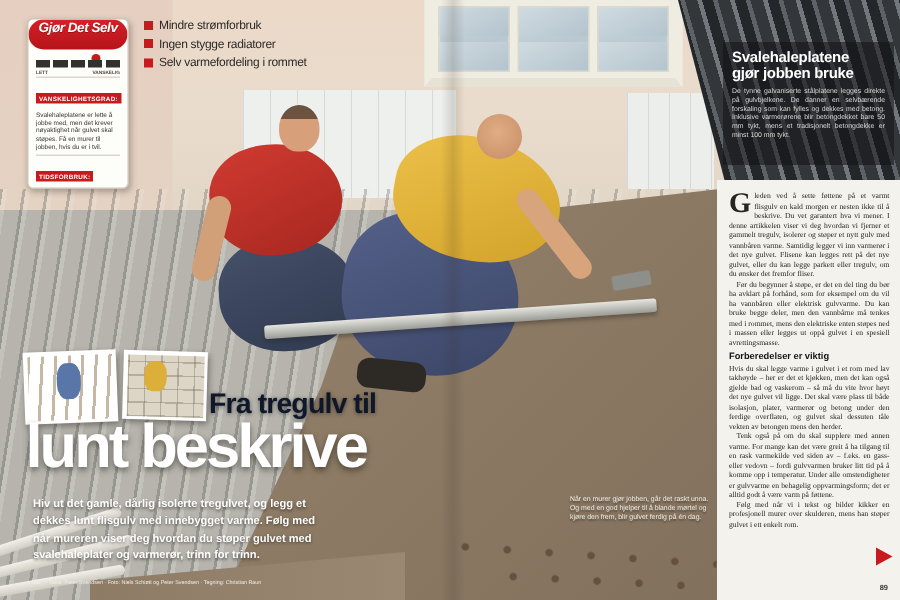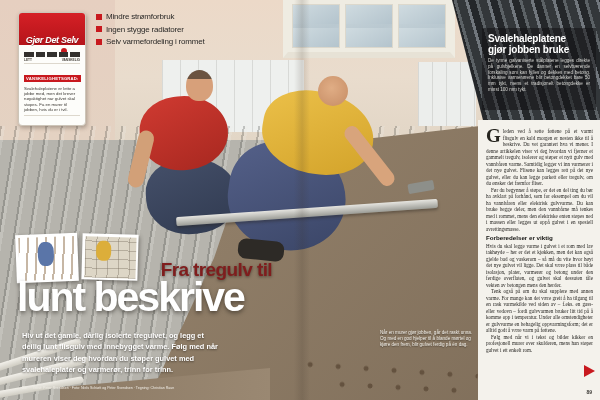--- a/index.html
+++ b/index.html
@@ -58,21 +58,21 @@
   .plates{left:438px;top:0;width:162px;height:124px;
           clip-path:polygon(14px 0,162px 0,162px 124px,46px 124px);
           background:repeating-linear-gradient(74deg,#24272a 0 7px,#5c6266 7px 10px,#33373a 10px 18px,#71777d 18px 21px);}
   .sidebox{left:482px;top:28px;width:114px;height:82px;background:rgba(18,18,20,.55);padding:5px 6px;}
   .sidebox h2{margin:0;font-size:10px;line-height:11px;font-weight:bold;color:#fff;letter-spacing:-.2px;}
   .sidebox p{margin:3px 0 0;font-size:4.6px;line-height:5.8px;color:#d8d8d4;text-align:justify;}
 
   
   .infobox{left:18px;top:12px;width:68px;height:114px;background:#fdfdfa;border:1px solid #cdc5b8;
            border-radius:4px;box-shadow:1px 2px 4px rgba(60,50,40,.35);overflow:hidden;}
-  .logobar{height:32px;background:linear-gradient(180deg,#d52026,#b5141a);display:flex;align-items:flex-end;justify-content:center;}
+  .logobar{height:20px;background:linear-gradient(180deg,#d52026,#b5141a);display:flex;align-items:flex-start;justify-content:center;border-radius:10px;}
   .logotext{color:#fff;font-weight:bold;font-style:italic;font-size:9px;letter-spacing:-.3px;
             text-shadow:0 1px 0 rgba(0,0,0,.3);}
   .meter{margin:3px 5px 2px;position:relative;height:13px;}
   .meter .bar{position:absolute;left:0;top:4px;width:100%;height:5px;
               background:repeating-linear-gradient(90deg,#33312e 0 9.5px,#fdfdfa 9.5px 11.6px);}
   .meter .dot{position:absolute;left:66%;top:0;width:6px;height:6px;border-radius:50%;background:#c8191e;}
   .meter .labels{position:absolute;left:0;top:9.5px;width:100%;display:flex;justify-content:space-between;
                  font-size:3.2px;color:#4a463f;font-weight:bold;}
   .isec{margin:2px 5px 0;border-top:1px solid #ddd8cd;padding-top:2px;}
   .isec:first-of-type{border-top:none;}
@@ -92,21 +92,21 @@
   .thumb1 .ph{width:100%;height:100%;background:linear-gradient(180deg,#e9e3d6 0 45%,#cdbfa4 45%);
        background-image:repeating-linear-gradient(95deg,rgba(130,95,55,.45) 0 2px,transparent 2px 9px);}
   .thumb1 .fig{position:absolute;left:22px;top:8px;width:16px;height:24px;background:#5a75a8;border-radius:40%;}
   .thumb2{left:82px;top:234px;width:56px;height:46px;transform:rotate(1.6deg);}
   .thumb2 .ph{width:100%;height:100%;background:#ddd6c6;
        background-image:repeating-linear-gradient(0deg,rgba(120,110,95,.4) 0 1px,transparent 1px 9px),
                         repeating-linear-gradient(90deg,rgba(120,110,95,.4) 0 1px,transparent 1px 11px);}
   .thumb2 .fig{position:absolute;left:14px;top:7px;width:15px;height:20px;background:#dcae3a;border-radius:40%;}
 
   
-  .kicker{left:118px;top:259px;width:154px;text-align:right;font-size:19px;font-weight:bold;color:#7f1d1d;
+  .kicker{left:118px;top:259px;width:154px;text-align:center;font-size:19px;font-weight:bold;color:#0f172a;
           letter-spacing:-.6px;text-shadow:0 1px 3px rgba(30,25,20,.55);}
   .mainline{left:17px;top:274px;font-size:41px;font-weight:bold;color:#fff;letter-spacing:-2px;
             text-shadow:0 2px 4px rgba(30,25,20,.55);}
   .standfirst{left:22px;top:330px;width:196px;font-size:7.4px;font-weight:bold;color:#fff;
               line-height:11.4px;text-shadow:0 1px 2px rgba(30,25,20,.6);}
   .credits{left:22px;top:385px;font-size:3.6px;color:#f0ede6;display:flex;align-items:center;}
   .pagenum-left{font-weight:bold;margin-right:6px;font-size:4.2px;}
 
   
   .caption{left:380px;top:330px;width:94px;font-size:4.6px;line-height:6px;color:#f4f2ec;
@@ -219,21 +219,21 @@
     <div class="ph"></div>
       <div class="fig"></div>
   </div>
   <div class="abs thumb thumb2">
     <div class="ph"></div>
       <div class="fig"></div>
   </div>
 
   <div class="abs kicker">Fra tregulv til</div>
   <div class="abs mainline">lunt beskrive</div>
-  <div class="abs standfirst">Hiv ut det gamle, dårlig isolerte tregulvet, og legg et deilig lunt flisgulv med innebygget varme. Følg med når mureren viser deg hvordan du støper gulvet med svalehaleplater og varmerør, trinn for trinn.</div>
+  <div class="abs standfirst">Hiv ut det gamle, dårlig isolerte tregulvet, og legg et dekkes lunt flisgulv med innebygget varme. Følg med når mureren viser deg hvordan du støper gulvet med svalehaleplater og varmerør, trinn for trinn.</div>
   <div class="abs credits">
     <span class="pagenum-left">88</span>
     <span>Tekst: Peter Svendsen · Foto: Niels Schiøtt og Peter Svendsen · Tegning: Christian Raun</span>
   </div>
 
   <div class="abs caption">Når en murer gjør jobben, går det raskt unna. Og med en god hjelper til å blande mørtel og kjøre den frem, blir gulvet ferdig på én dag.</div>
 
   <div class="abs article">
     <p><span class="dropcap">G</span><span>leden ved å sette føttene på et varmt flisgulv en kald morgen er nesten ikke til å beskrive. Du vet garantert hva vi mener. I denne artikkelen viser vi deg hvordan vi fjerner et gammelt tregulv, isolerer og støper et nytt gulv med vannbåren varme. Samtidig legger vi inn varmerør i det nye gulvet. Flisene kan legges rett på det nye gulvet, eller du kan legge parkett eller tregulv, om du ønsker det fremfor fliser.</span></p>
     <p class="ind">Før du begynner å støpe, er det en del ting du bør ha avklart på forhånd, som for eksempel om du vil ha vannbåren eller elektrisk gulvvarme. Du kan bruke begge deler, men den vannbårne må tenkes med i rommet, mens den elektriske enten støpes ned i massen eller legges ut oppå gulvet i en spesiell avrettingsmasse.</p>

